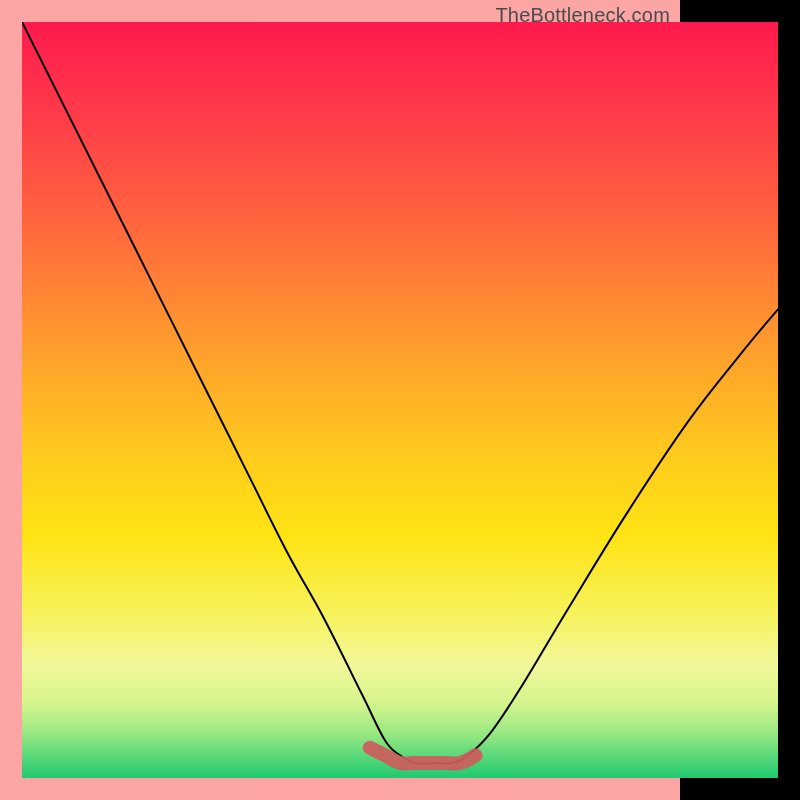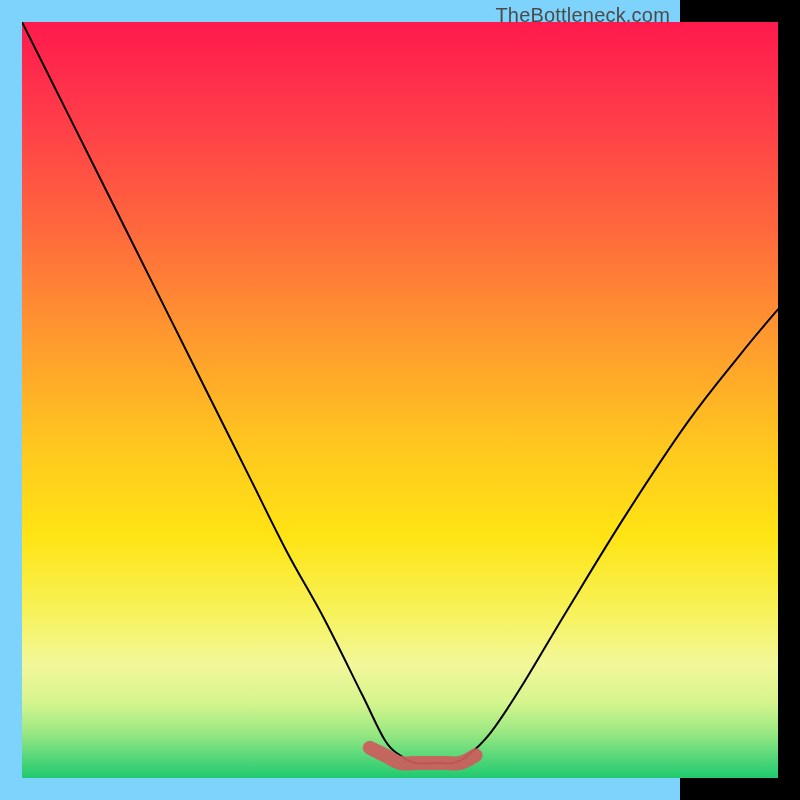--- a/index.html
+++ b/index.html
@@ -8,21 +8,21 @@
     width: 800px;
     height: 800px;
     background: #000;
     overflow: hidden;
     font-family: Arial, Helvetica, sans-serif;
   }
   .frame {
     position: relative;
     width: 680px;
     height: 800px;
-    background: #7dd3fc;
+    background: #fca5a5;
   }
   .plot-area {
     position: absolute;
     left: 22px;
     top: 22px;
     width: 756px;
     height: 756px;
     background: linear-gradient(to bottom,
       #ff1a4d 0%,
       #ff3a4a 12%,

